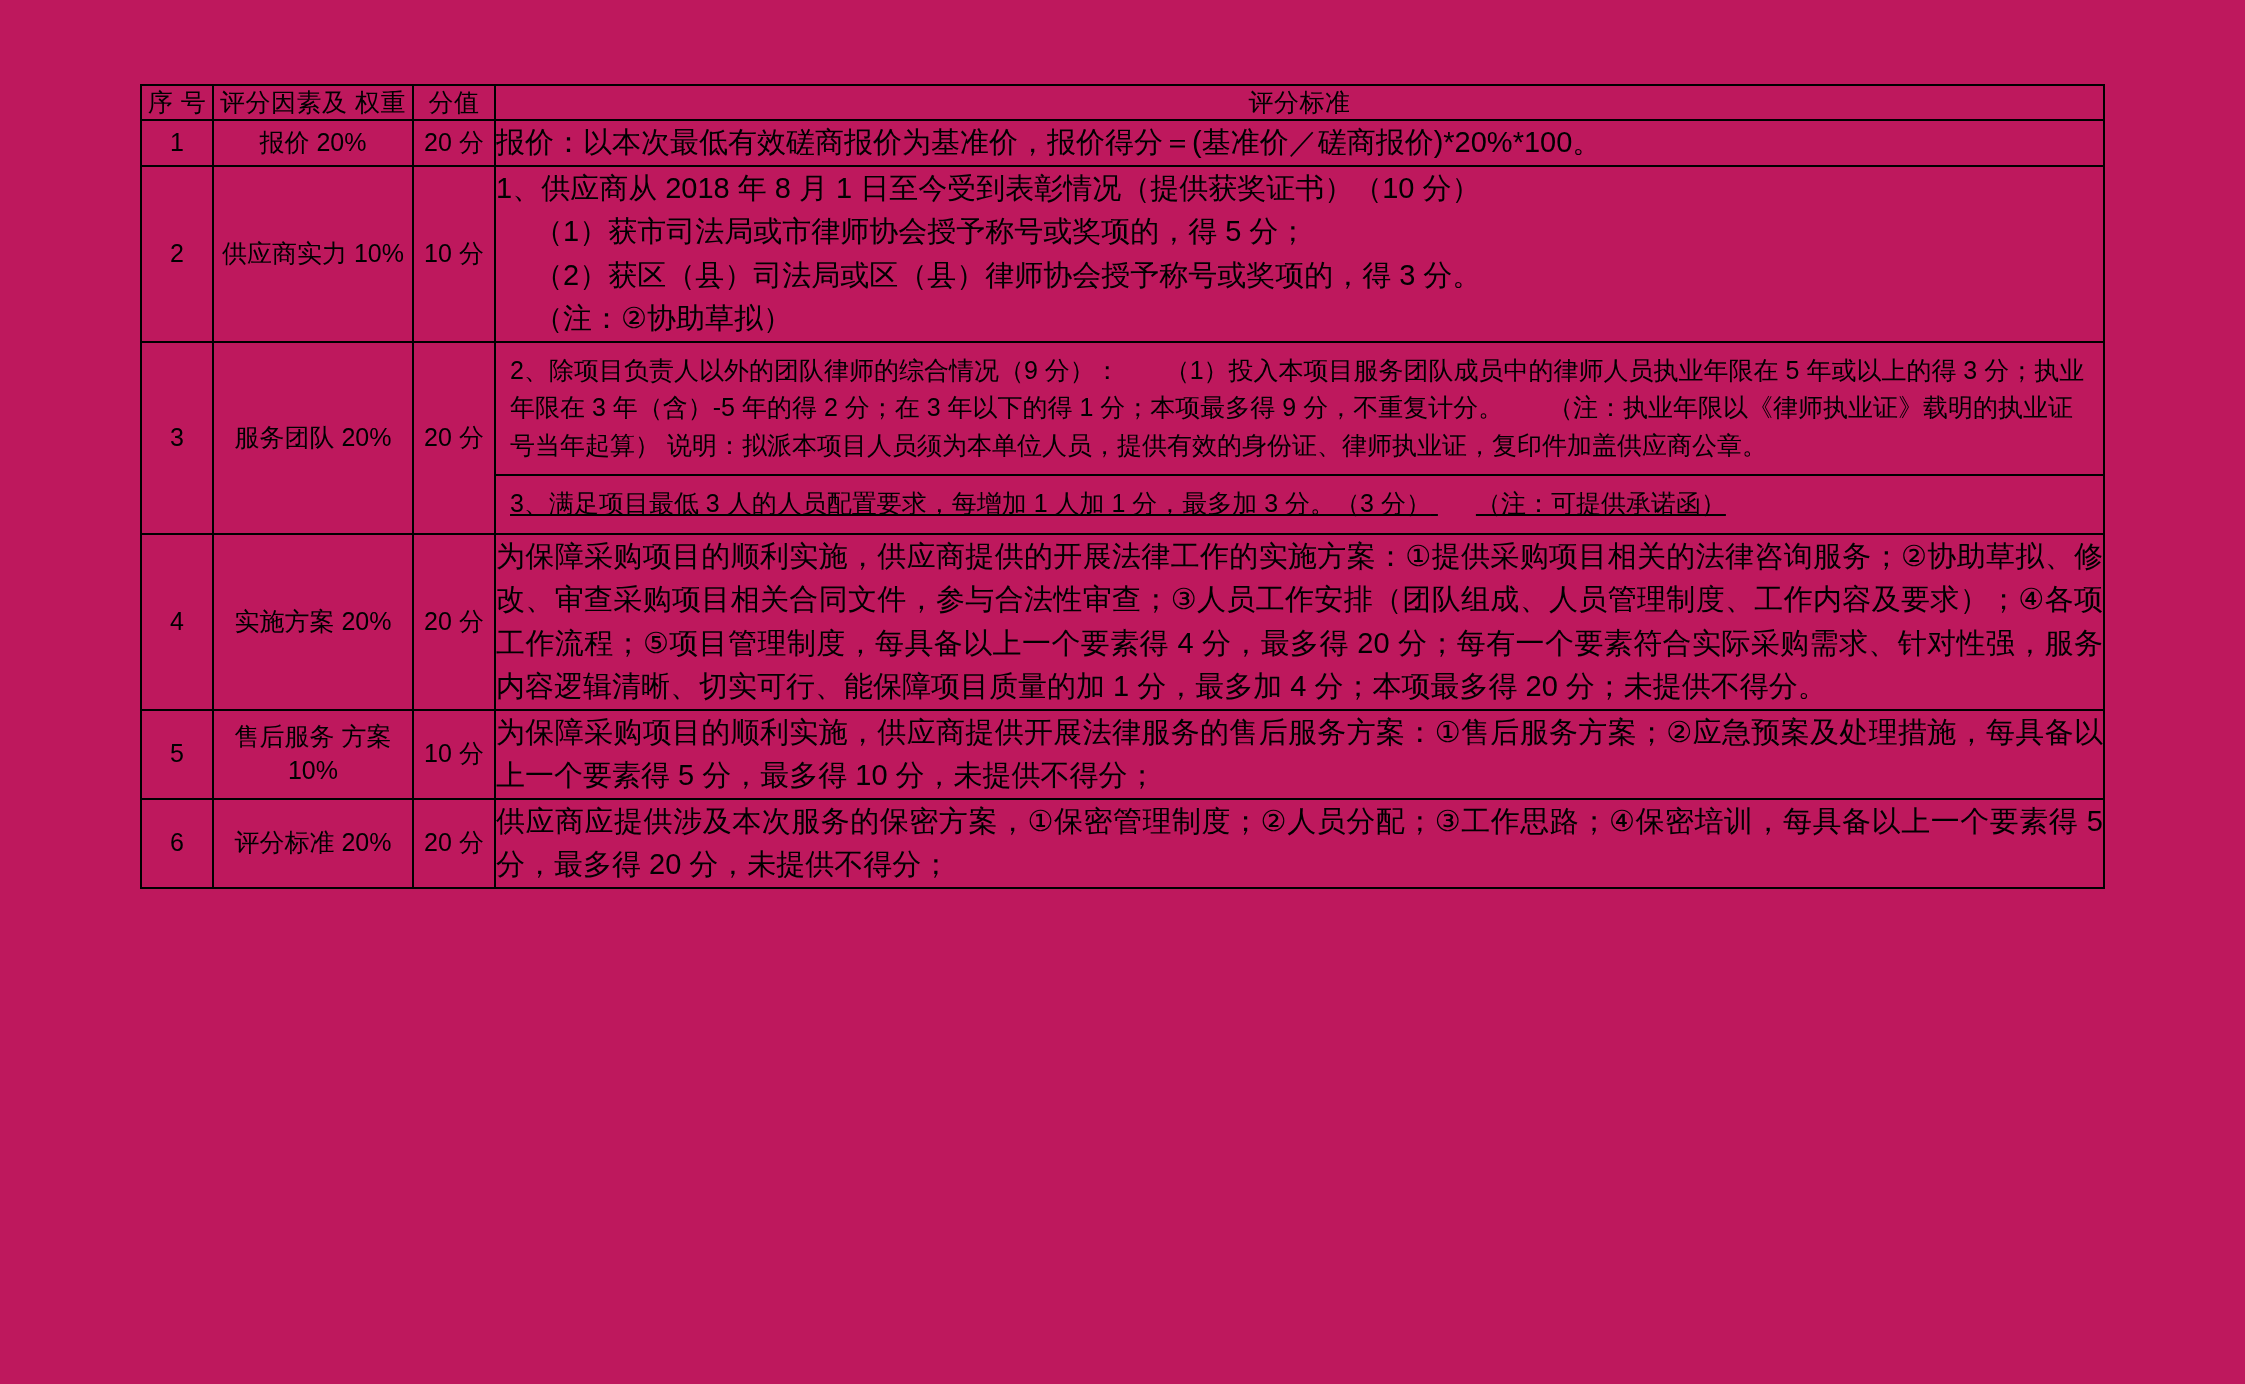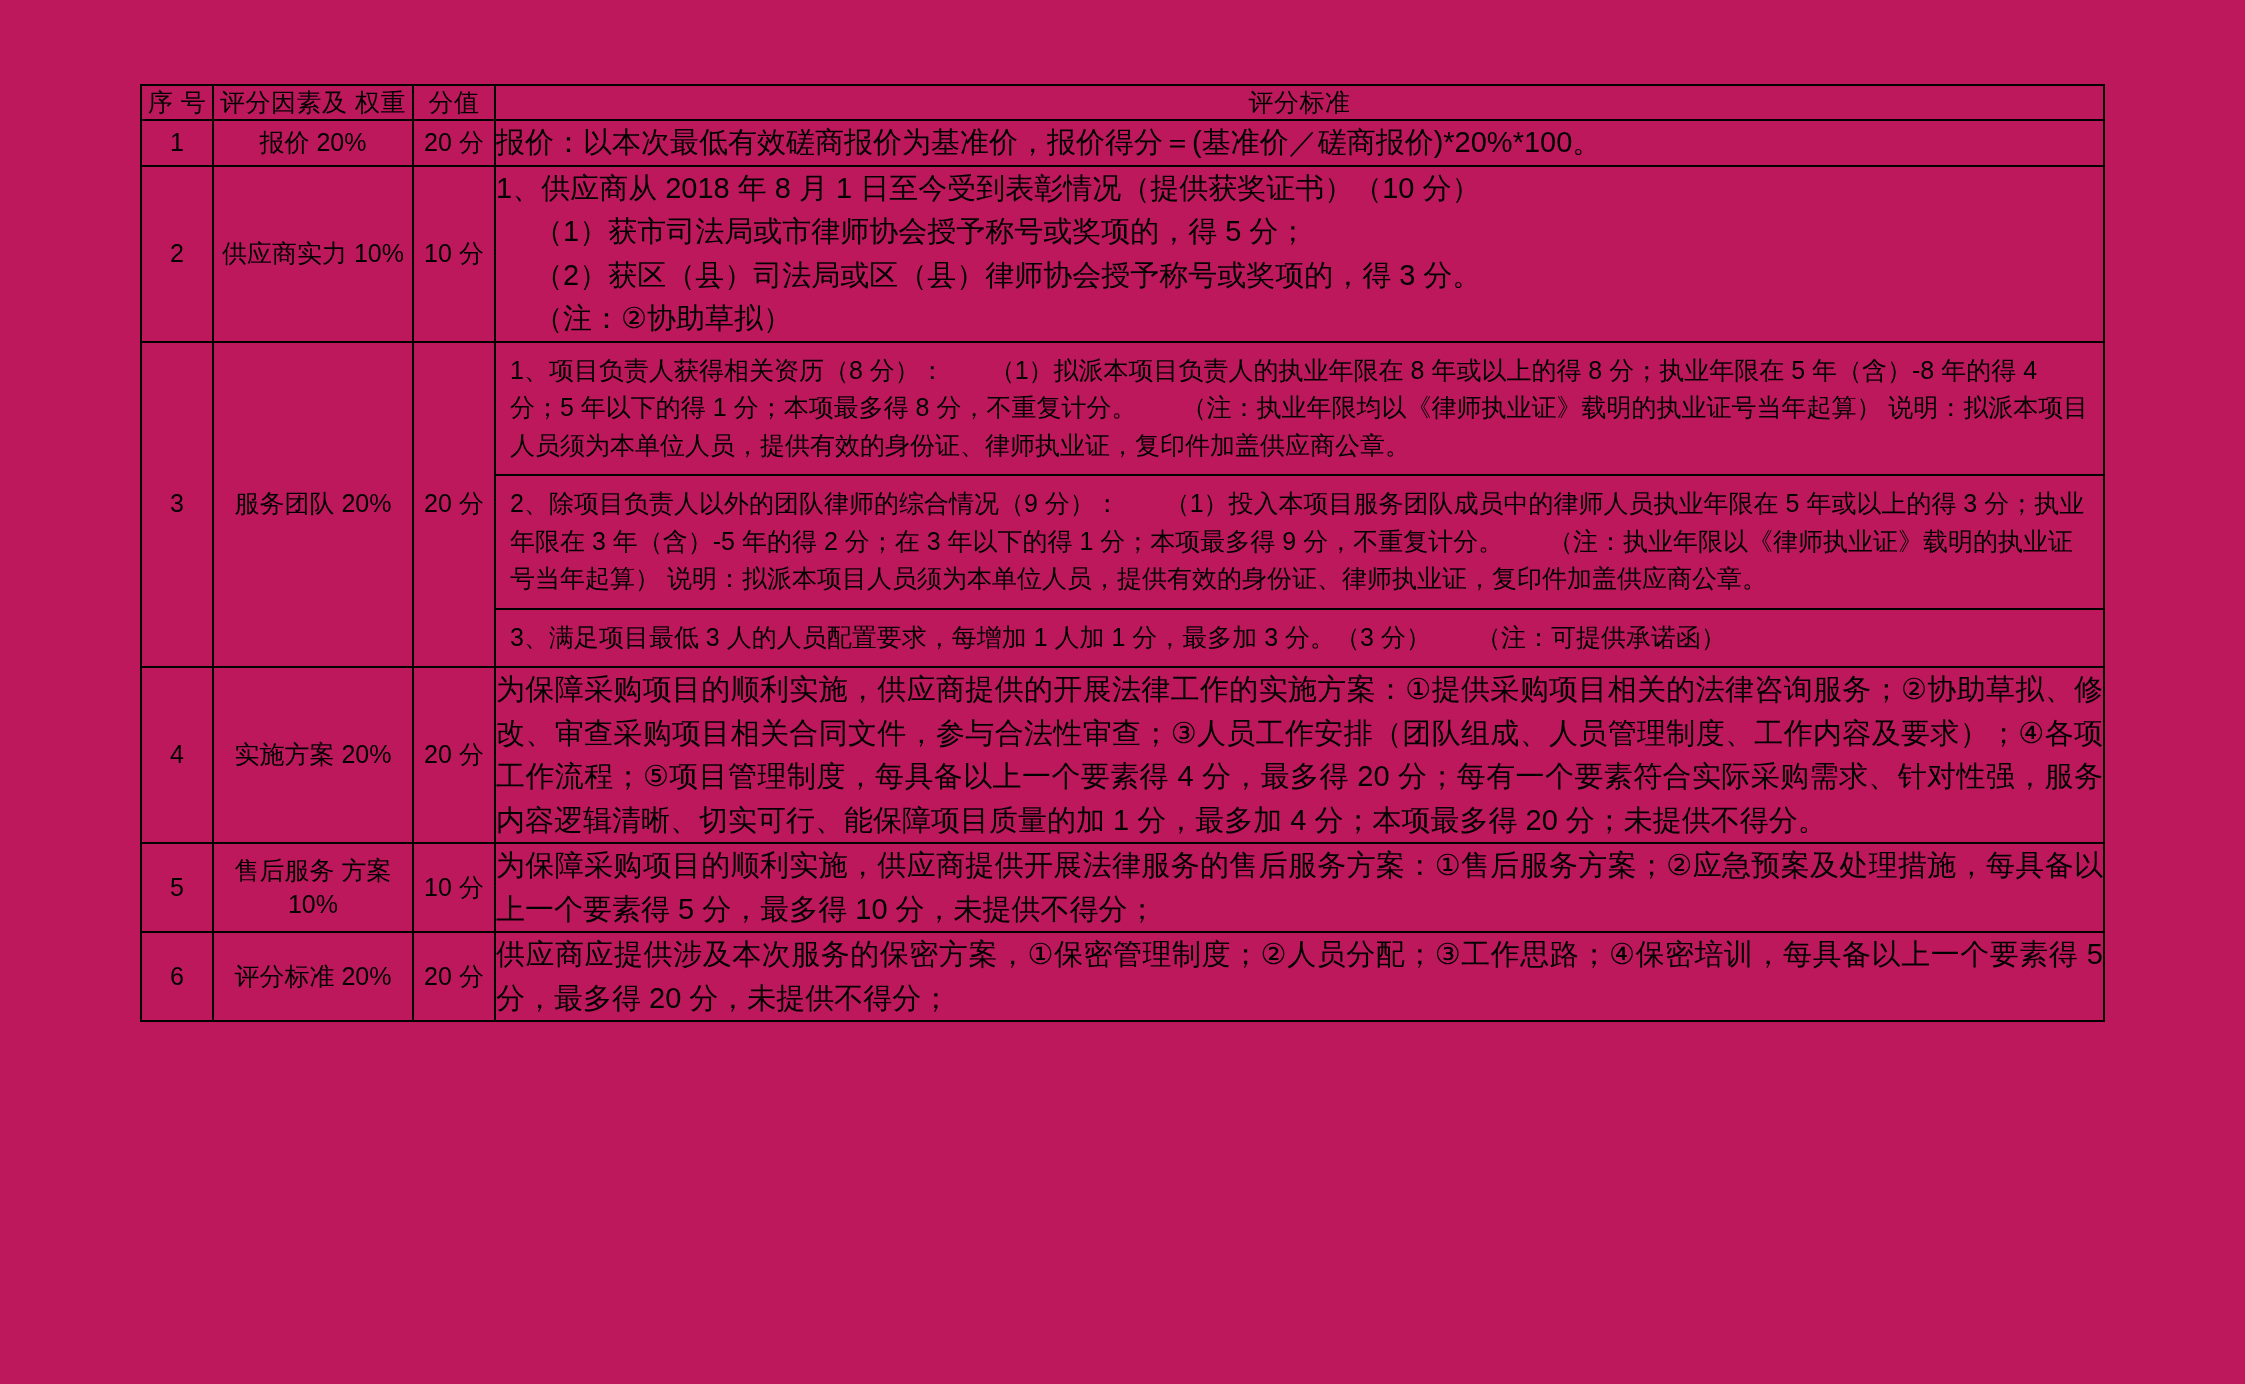--- a/index.html
+++ b/index.html
@@ -81,20 +81,21 @@
     border: 0;
     border-bottom: 2px solid #000000;
     padding: 9px 12px 10px 14px;
     font-size: 25px;
     line-height: 1.5;
     text-align: left;
     vertical-align: top;
   }
   table.inner tr:last-child td {
     border-bottom: 0;
+    text-decoration: underline;
   }
 </style>
 </head>
 <body>
 
 <div id="sheet">
 
   <table class="score-table">
     <colgroup>
       <col class="col-seq">
@@ -160,28 +161,20 @@
           <span class="ln">服务团队</span>
           <span class="ln">20%</span>
         </td>
         <td class="cell-center">
           <span class="ln">20</span>
           <span class="ln">分</span>
         </td>
         <td style="padding:0">
           <table class="inner">
             <tbody>
-                <tr>
-              <td>
-                <span class="ln">1、项目负责人获得相关资历（8 分）：</span>
-                <span class="wrap indent">（1）拟派本项目负责人的执业年限在 8 年或以上的得 8 分；执业年限在 5 年（含）-8 年的得 4 分；5 年以下的得 1 分；本项最多得 8 分，不重复计分。</span>
-                <span class="ln indent">（注：执业年限均以《律师执业证》载明的执业证号当年起算）</span>
-                <span class="ln">说明：拟派本项目人员须为本单位人员，提供有效的身份证、律师执业证，复印件加盖供应商公章。</span>
-              </td>
-            </tr>
             <tr>
               <td>
                 <span class="ln">2、除项目负责人以外的团队律师的综合情况（9 分）：</span>
                 <span class="wrap indent">（1）投入本项目服务团队成员中的律师人员执业年限在 5 年或以上的得 3 分；执业年限在 3 年（含）-5 年的得 2 分；在 3 年以下的得 1 分；本项最多得 9 分，不重复计分。</span>
                 <span class="ln indent">（注：执业年限以《律师执业证》载明的执业证号当年起算）</span>
                 <span class="ln">说明：拟派本项目人员须为本单位人员，提供有效的身份证、律师执业证，复印件加盖供应商公章。</span>
               </td>
             </tr>
             <tr>
               <td>

